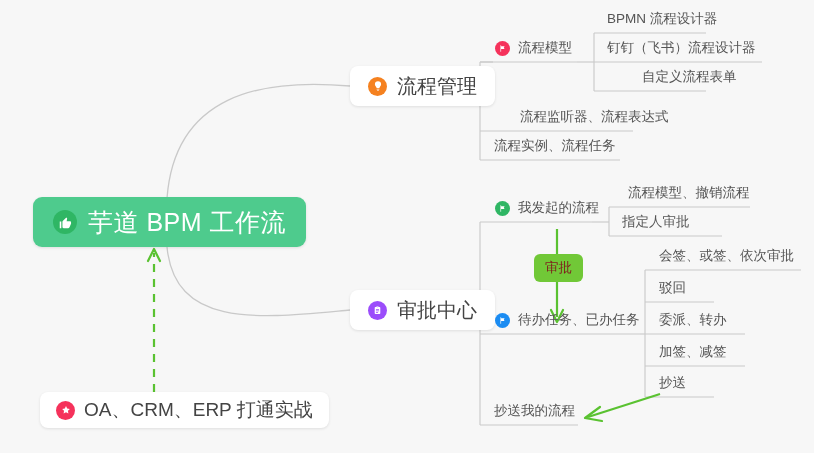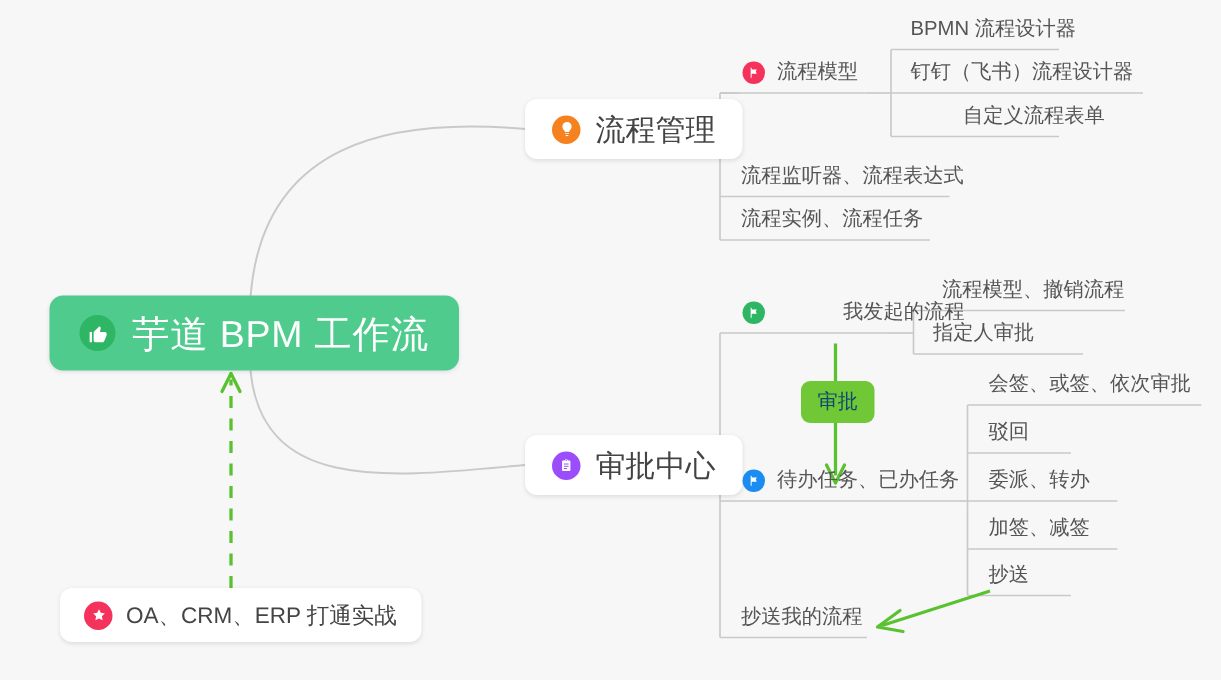--- a/index.html
+++ b/index.html
@@ -48,21 +48,21 @@
     box-shadow: 0 1px 3px rgba(0,0,0,0.10);
   }
   .node.root .label { margin-left: 11px; }
 
   
   .node.card {
     background: #ffffff;
     border-radius: 8px;
     padding: 0 16px;
     height: 36px;
-    font-size: 15px;
+    font-size: 19px;
     color: #444444;
     box-shadow: 0 1px 3px rgba(0,0,0,0.10);
   }
   .node.card .label { margin-left: 9px; }
 
   .node.card.big {
     height: 40px;
     font-size: 20px;
     padding: 0 18px;
   }
@@ -76,21 +76,21 @@
     padding: 0 6px 0 7px;
     background: transparent;
   }
   .node.plain .label { margin-left: 0; }
   .node.plain.icon-node .label { margin-left: 8px; }
 
   
   .node.badge {
     background: #6cc644;
     background: #71c837;
-    color: #0c4a6e;
+    color: #7f1d1d;
     border-radius: 6px;
     height: 28px;
     padding: 0 11px;
     font-size: 13.5px;
     justify-content: center;
   }
 
   
   .ic {
     display: inline-flex;
@@ -197,37 +197,37 @@
   <div class="node plain" style="left:600px; top:5px;">
     <span class="label">BPMN 流程设计器</span>
   </div>
   <div class="node plain" style="left:600px; top:34px;">
     <span class="label">钉钉（飞书）流程设计器</span>
   </div>
   <div class="node plain" style="left:600px; top:63px;margin-left:35px;">
     <span class="label">自定义流程表单</span>
   </div>
 
-  <div class="node plain" style="left:487px; top:103px;font-family:Liberation Serif, serif;">
+  <div class="node plain" style="left:513px; top:103px;font-family:Liberation Serif, serif;">
     <span class="label">流程监听器、流程表达式</span>
   </div>
   <div class="node plain" style="left:487px; top:132px;">
     <span class="label">流程实例、流程任务</span>
   </div>
 
   <div class="node card big" style="left:350px; top:290px;">
     <span class="ic clip ic-md">
       <svg viewBox="0 0 24 24" width="11" height="11" fill="#ffffff">
         <path d="M16.5 4.2h-2.1a2.5 2.5 0 0 0-4.8 0H7.5c-.9 0-1.6.7-1.6 1.6v12.4c0 .9.7 1.6 1.6 1.6h9c.9 0 1.6-.7 1.6-1.6V5.8c0-.9-.7-1.6-1.6-1.6zM12 3.3c.5 0 .9.4.9.9s-.4.9-.9.9-.9-.4-.9-.9.4-.9.9-.9zM8.6 8.6h6.8v1.5H8.6zm0 3.3h6.8v1.5H8.6zm0 3.3h4.6v1.5H8.6z"></path>
       </svg>
     </span>
     <span class="label">审批中心</span>
   </div>
 
-  <div class="node plain icon-node" style="left:488px; top:194px;gap:44px;">
+  <div class="node plain icon-node" style="left:488px; top:194px;">
     <span class="ic flag-g ic-sm">
       <svg viewBox="0 0 24 24" width="9" height="9" fill="#ffffff">
         <path d="M6.5 3.2v17.6h1.8v-7.2h9.2l-2-3.7 2-3.6H8.3V3.2z"></path>
       </svg>
     </span>
     <span class="label">我发起的流程</span>
   </div>
 
   <div class="node plain" style="left:621px; top:179px;">
     <span class="label">流程模型、撤销流程</span>

